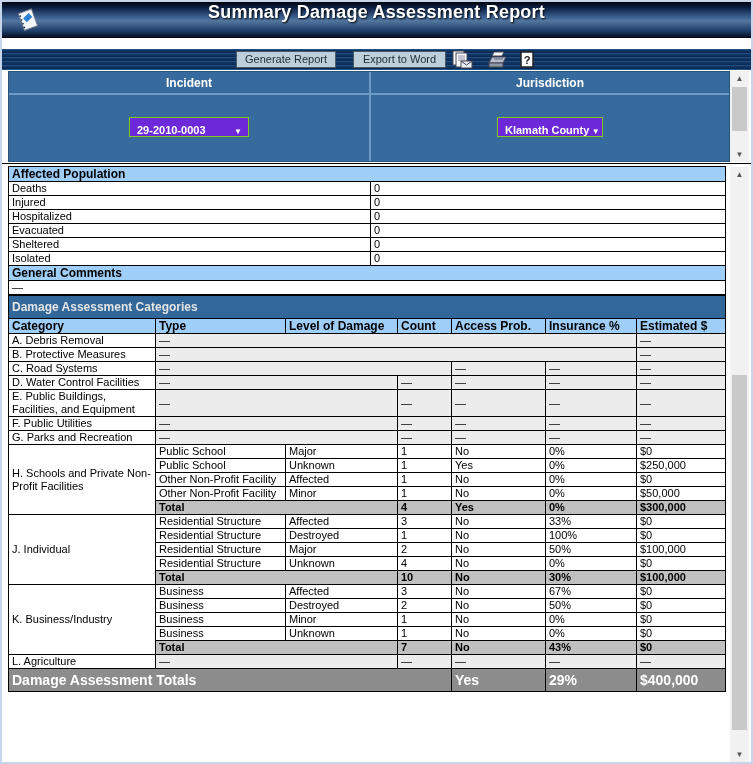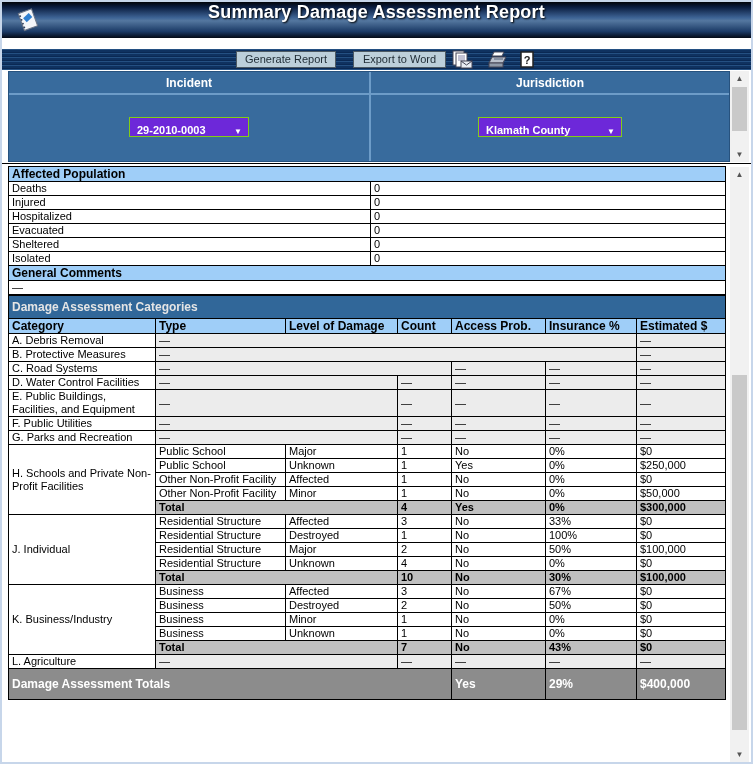--- a/index.html
+++ b/index.html
@@ -37,21 +37,21 @@
   .panel { width:722px; height:91px; background:#386b9d; border:1px solid #27527e; display:flex; }
   .panel-col { width:50%; position:relative; }
   .panel-col + .panel-col { border-left:2px solid #6d9cc8; }
   .panel-head { height:23px; border-bottom:2px solid #6d9cc8; color:#fff; font-weight:bold; font-size:12px; text-align:center; line-height:22px; }
   .dropdown {
     position:absolute; top:45px; left:50%; transform:translateX(-50%);
     border:1px solid #84cc16; background:#6d28d9; color:#fff; font-weight:bold; font-size:11px;
     height:20px; display:flex; align-items:flex-end; cursor:pointer;
   }
   .dd-incident { width:120px; }
-  .dd-jurisdiction { width:144px; }
+  .dd-jurisdiction { width:106px; }
   .dd-value { flex:1; padding-left:7px; white-space:nowrap; }
   .dd-arrow { width:20px; text-align:center; font-size:8px; }
 
   
   .vsb { position:absolute; background:#f1f1f1; width:19px; }
   .vsb .arr { position:absolute; left:0; width:19px; height:15px; text-align:center; font-size:8px; color:#555; line-height:15px; cursor:pointer; }
   .vsb .thumb { position:absolute; left:2px; width:15px; background:#c9c9c9; cursor:pointer; }
   #panel-sb { top:1px; right:2px; height:91px; }
   #panel-sb .thumb { top:16px; height:44px; }
   #panel-sb .arr-down { bottom:0; }
@@ -62,21 +62,21 @@
   #main-sb .thumb { top:208px; height:355px; }
   #main-sb .arr-down { bottom:0; }
 
   table { border-collapse:collapse; table-layout:fixed; width:718px; font-size:11px; }
   td, th { border:1px solid #000; padding:0 3px; height:14px; line-height:13px; vertical-align:middle; text-align:left; overflow:hidden; }
   .sec-light td { background:#9fcef8; font-weight:bold; font-size:12px; height:15px; }
   .sec-dark td { background:#316799; color:#e5e5e5; font-weight:bold; font-size:12px; height:23px; }
   th { background:#9fcef8; font-weight:bold; font-size:12px; height:15px;margin-top:36px; }
   td.empty { background:#ececec; }
   td.total { background:#c0c0c0; font-weight:bold; }
-  td.grand { background:#8c8c8c; color:#fff; font-weight:bold; font-size:12px; height:31px; }
+  td.grand { background:#8c8c8c; color:#fff; font-weight:bold; font-size:14px; height:23px; }
   td.cat { background:#fff; }
 
   
   .bottombar { height:6px; background:#0d2244; }
 </style>
 </head>
 <body>
 
 <div class="window">
 

